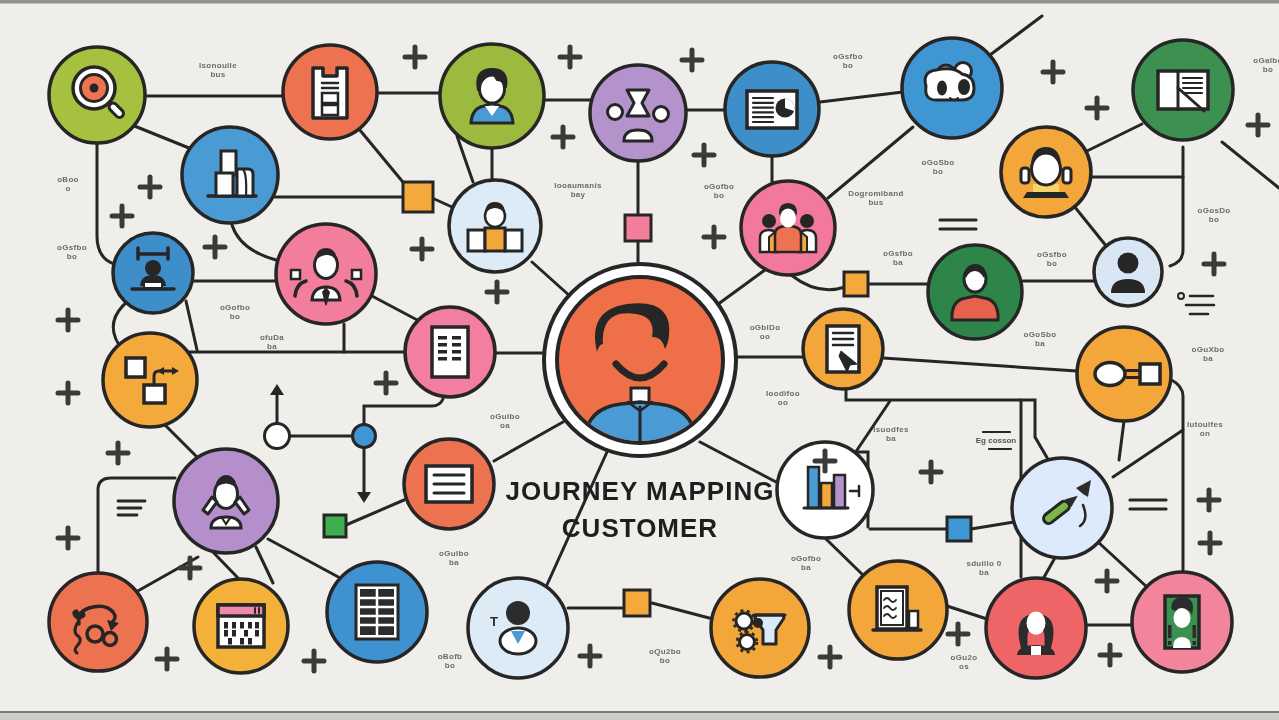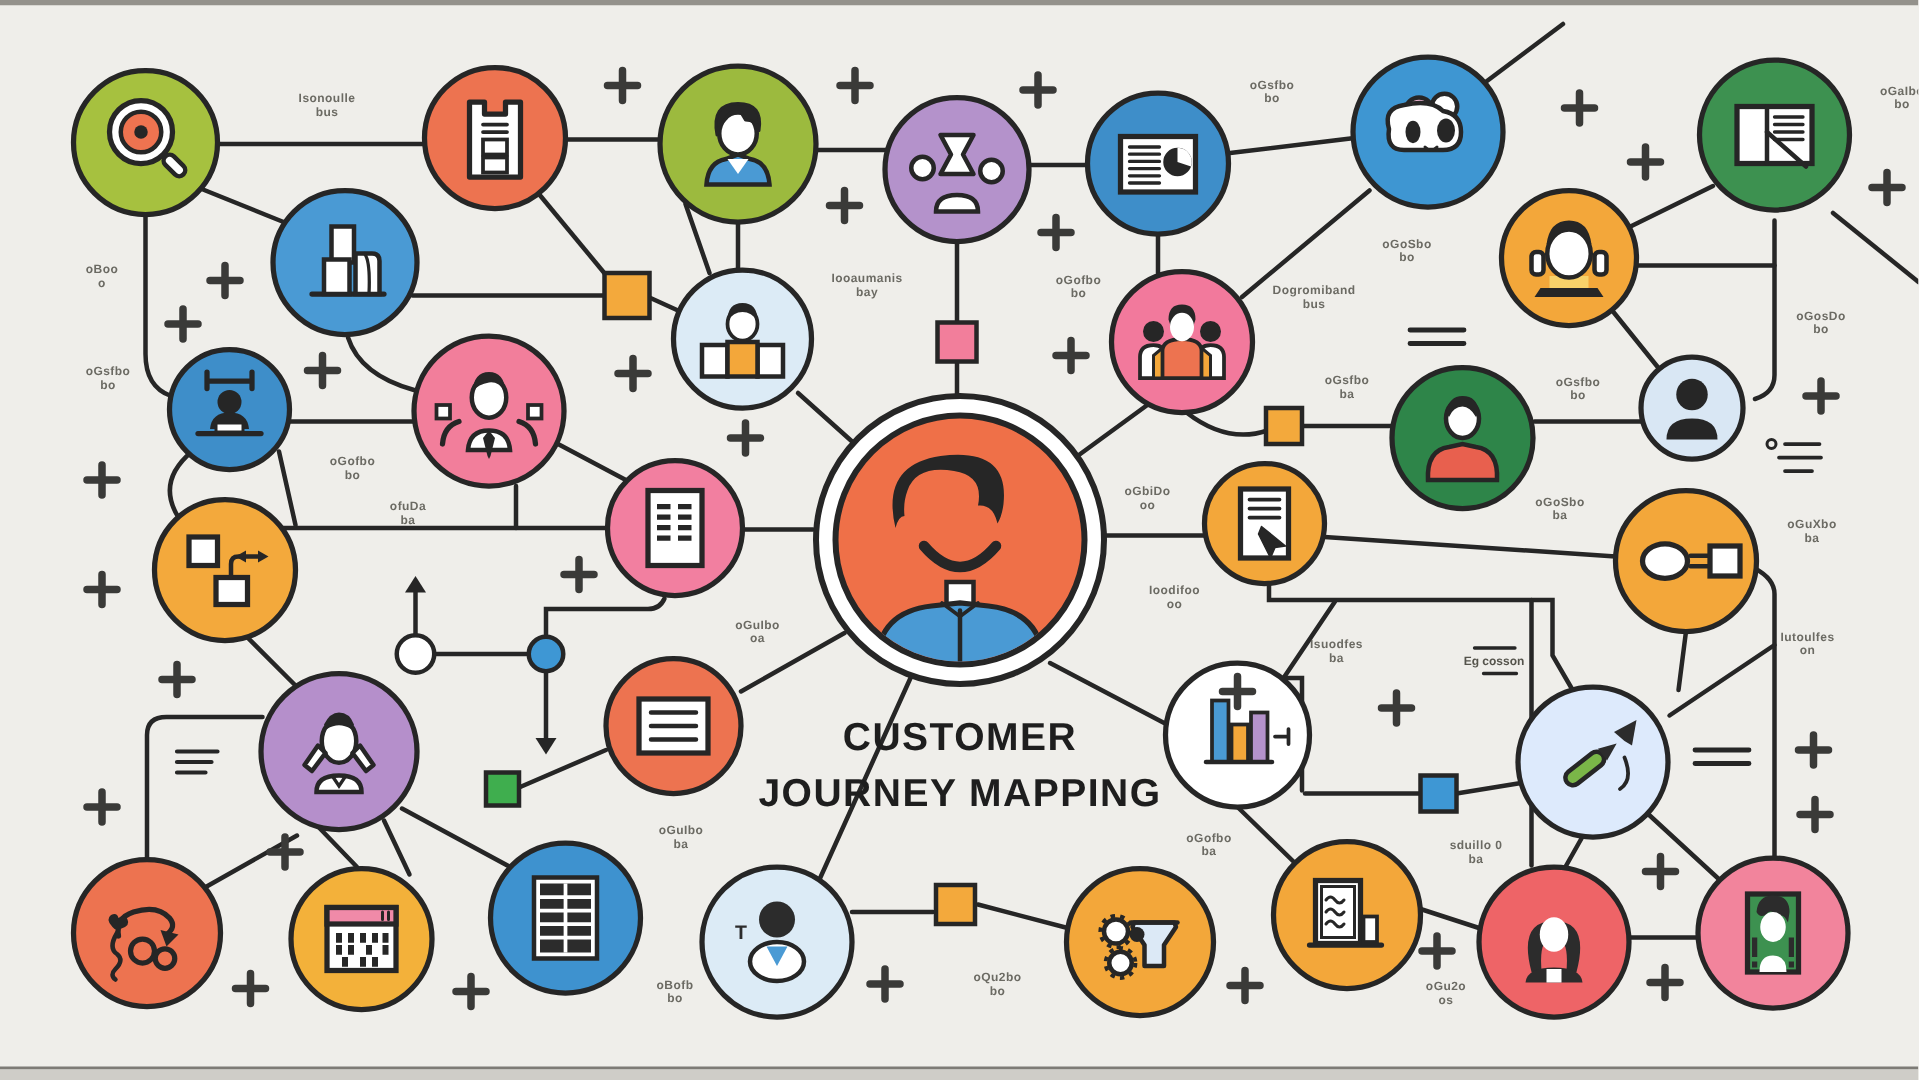--- a/index.html
+++ b/index.html
@@ -498,16 +498,16 @@
       <g>
         <circle cx="1181" cy="296" r="3" fill="none" stroke="#262626" stroke-width="2"></circle>
         <path d="M1190,296 h23 M1186,305 h28 M1190,314 h18" stroke="#262626" stroke-width="2.5" stroke-linecap="round" fill="none"></path>
       </g>
       <g>
         <path d="M983,432 h27 M989,449 h22" stroke="#262626" stroke-width="2.2" stroke-linecap="round" fill="none"></path>
         <text x="996" y="443" text-anchor="middle" font-size="8" font-weight="bold" fill="#55544c" font-family="Liberation Sans, sans-serif">Eg cosson</text>
       </g>
     </svg>
   <div class="title">
+    <div>JOURNEY MAPPING</div>
     <div>CUSTOMER</div>
-    <div>JOURNEY MAPPING</div>
   </div>
 </div>
 
 </body></html>

